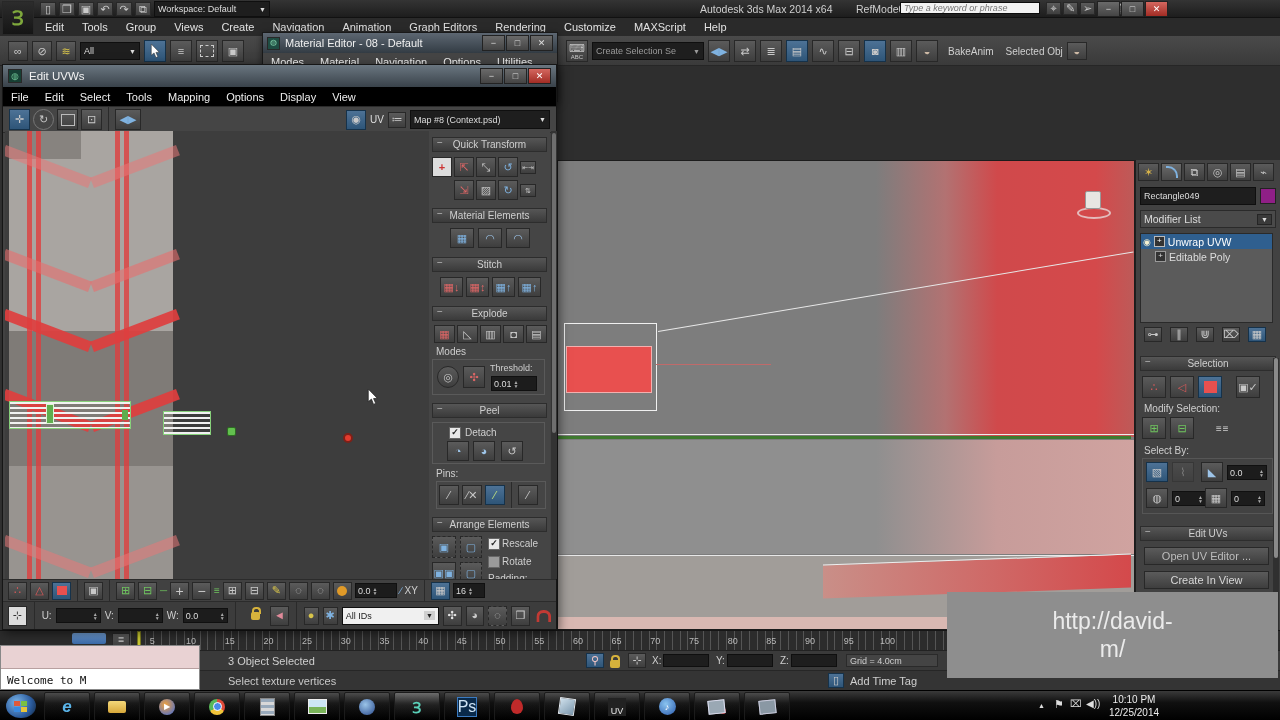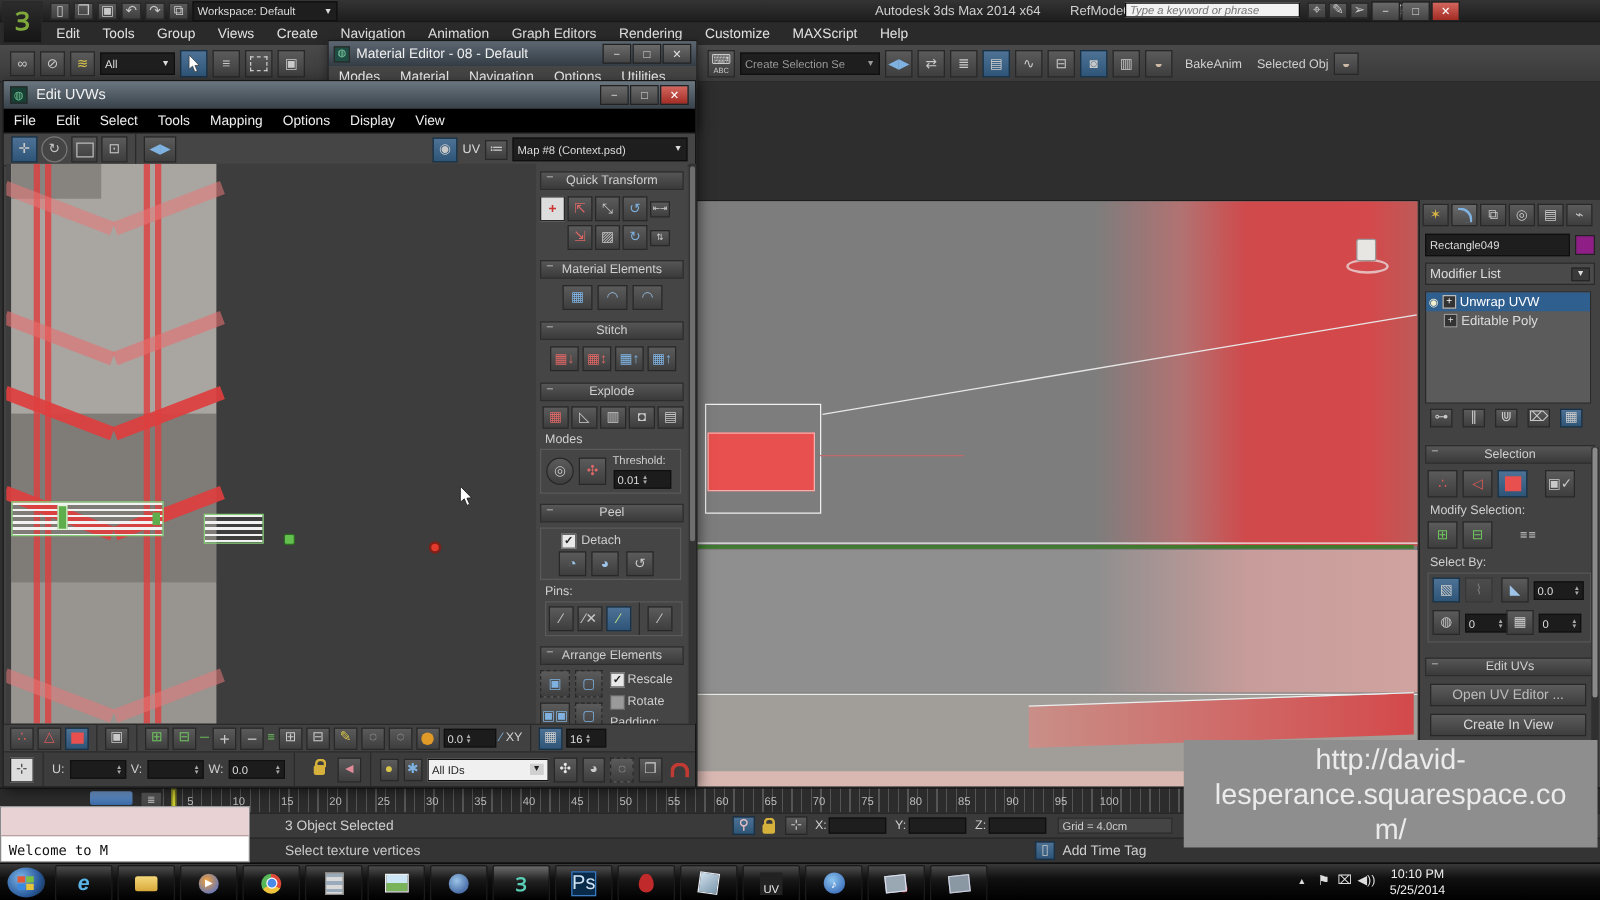--- a/index.html
+++ b/index.html
@@ -611,21 +611,20 @@
   <span class="w" style="left:850px;top:4px;color:#cfcfcf">Add Time Tag</span>
 </div>
 
 <div class="w" style="left:0;top:645px;width:200px;height:45px;border:1px solid #888;background:#fff;z-index:12">
   <div class="w" style="left:0;top:0;width:198px;height:23px;background:#e9d2d3;border-bottom:1px solid #b8a0a0"></div>
   <div class="w" style="left:6px;top:28px;color:#111;font-family:'DejaVu Sans Mono',monospace;font-size:11px">Welcome to M</div>
 </div>
 
 <div class="w" style="left:947px;top:592px;width:331px;height:86px;background:#8e8e8e;z-index:20;display:flex;flex-direction:column;align-items:center;justify-content:center;line-height:28px">
   <span style="color:#ebebeb;font-size:23px">http://david-</span>
-  <span style="color:#ebebeb;font-size:23px">lesperance.squarespace.co</span>
   <span style="color:#ebebeb;font-size:23px">m/</span>
 </div>
 
 <div class="w" style="left:0;top:690px;width:1280px;height:30px;background:linear-gradient(#3a3a3a,#101010 40%,#000);border-top:1px solid #000;z-index:15">
   <div class="w" style="left:6px;top:3px;width:30px;height:24px;border-radius:50%;background:radial-gradient(circle at 35% 35%,#7ab4e8,#2a5a9c 60%,#123)">
     <div class="w" style="left:8px;top:7px;width:6px;height:5px;background:#e05a3a;box-shadow:7px 0 0 #7ac043,0 6px 0 #3a8ae0,7px 6px 0 #e8c43a"></div>
   </div>
   <div class="tbtn" style="left:44px">
       <span style="color:#5ab4e8;font-size:17px;font-weight:bold;font-style:italic">e</span>
     </div>
@@ -673,15 +672,15 @@
     </div>
   <div class="tbtn" style="left:744px">
       <span style="width:15px;height:12px;background:#8a98a4;border:1px solid #ccd;display:inline-block;transform:rotate(-6deg)"></span>
     </div>
   <span class="w" style="left:1038px;top:11px;color:#ddd;font-size:7px">▲</span>
   <span class="w" style="left:1054px;top:7px;color:#ddd;font-size:11px">⚑</span>
   <span class="w" style="left:1070px;top:7px;color:#ddd;font-size:10px">⌧</span>
   <span class="w" style="left:1086px;top:7px;color:#ddd;font-size:10px">◀))</span>
   <div class="w" style="left:1104px;top:2px;width:60px;text-align:center;color:#eee;font-size:10px;line-height:13px">
     <div>10:10 PM</div>
-    <div>5/25/2014</div>
+    <div>12/25/2014</div>
   </div>
 </div>
 
 </body></html>

